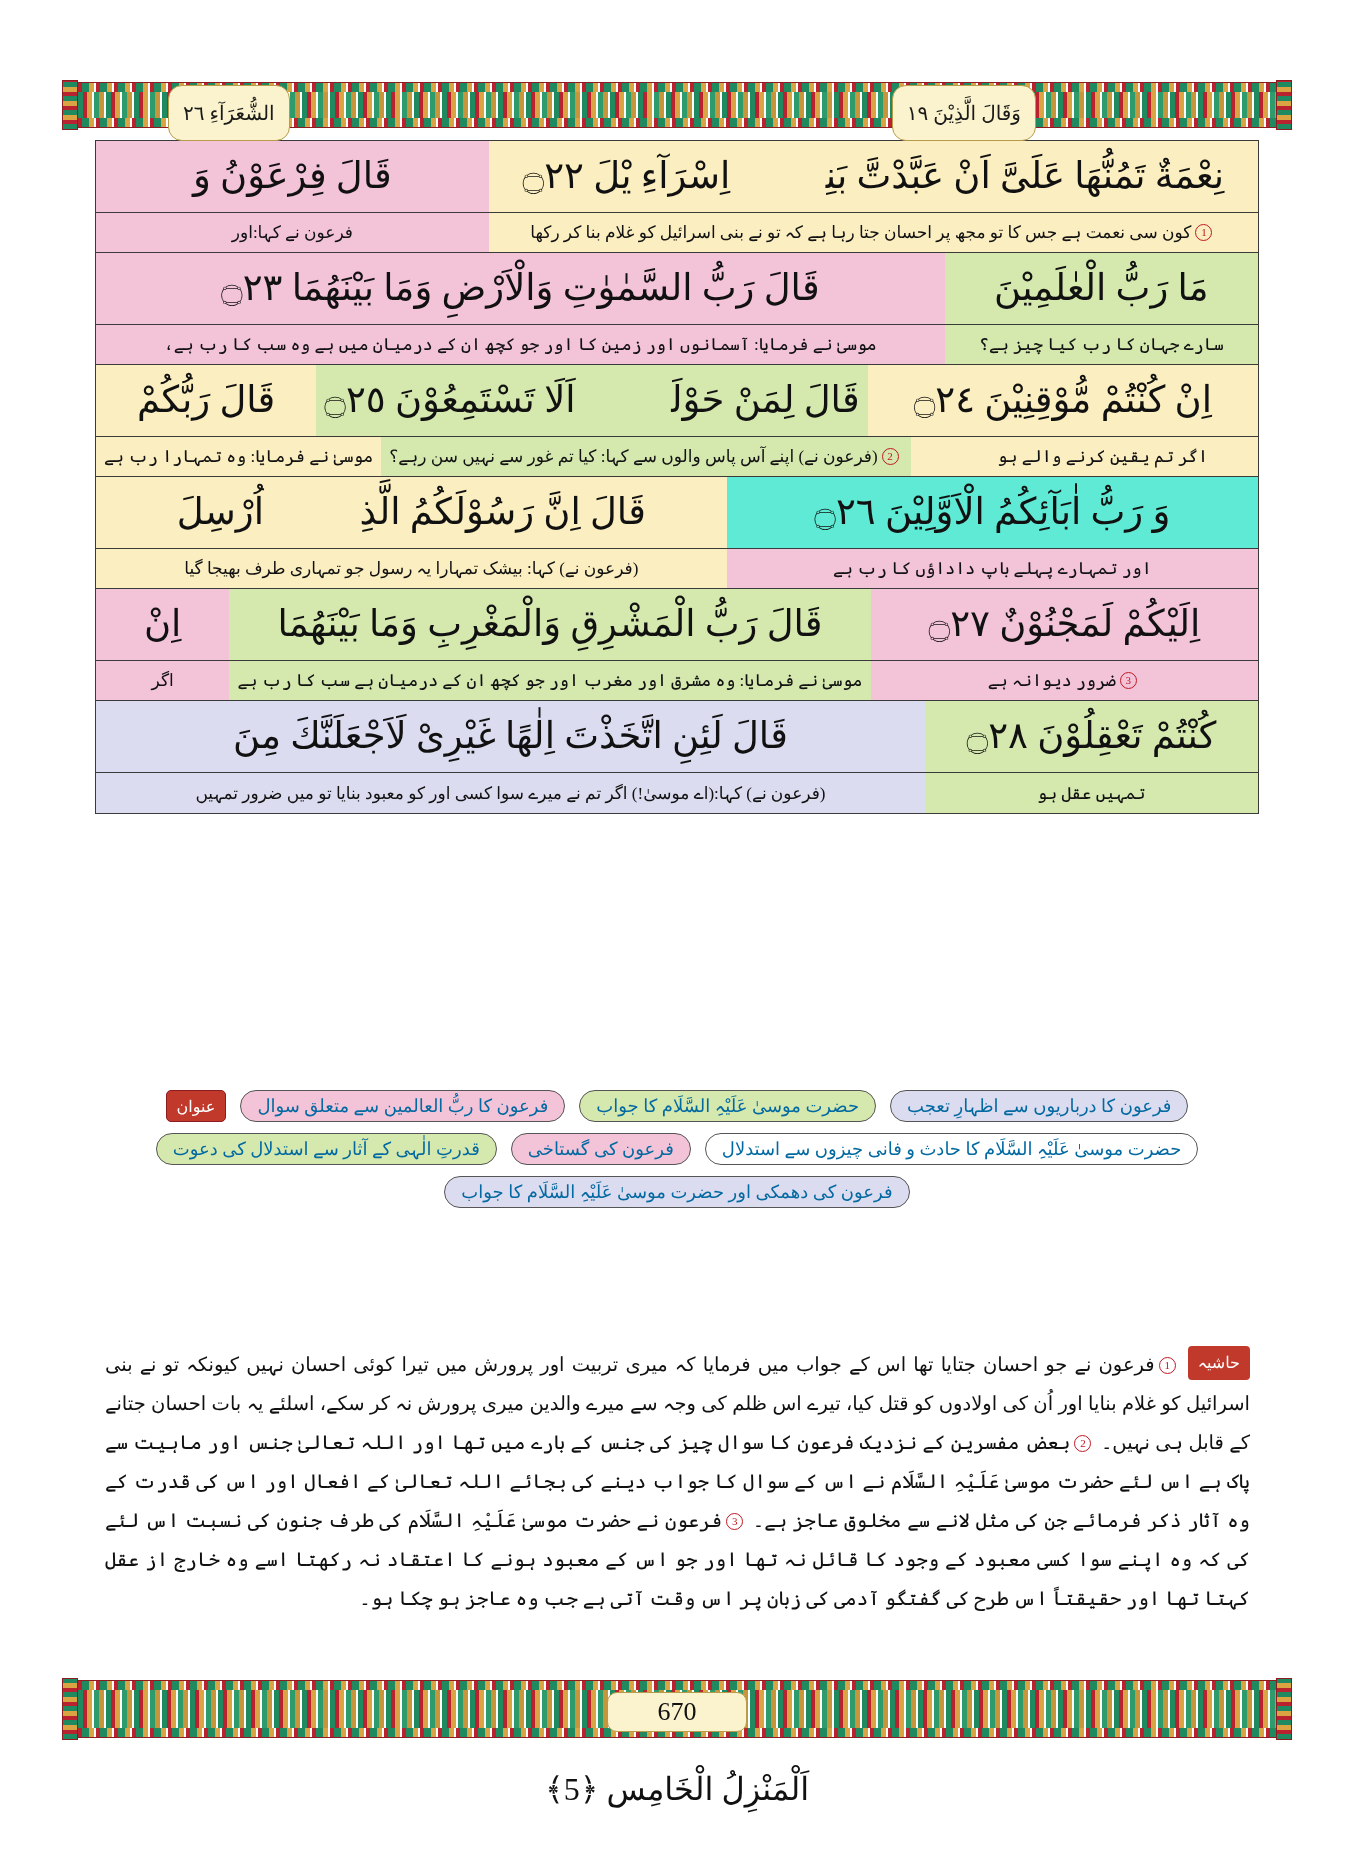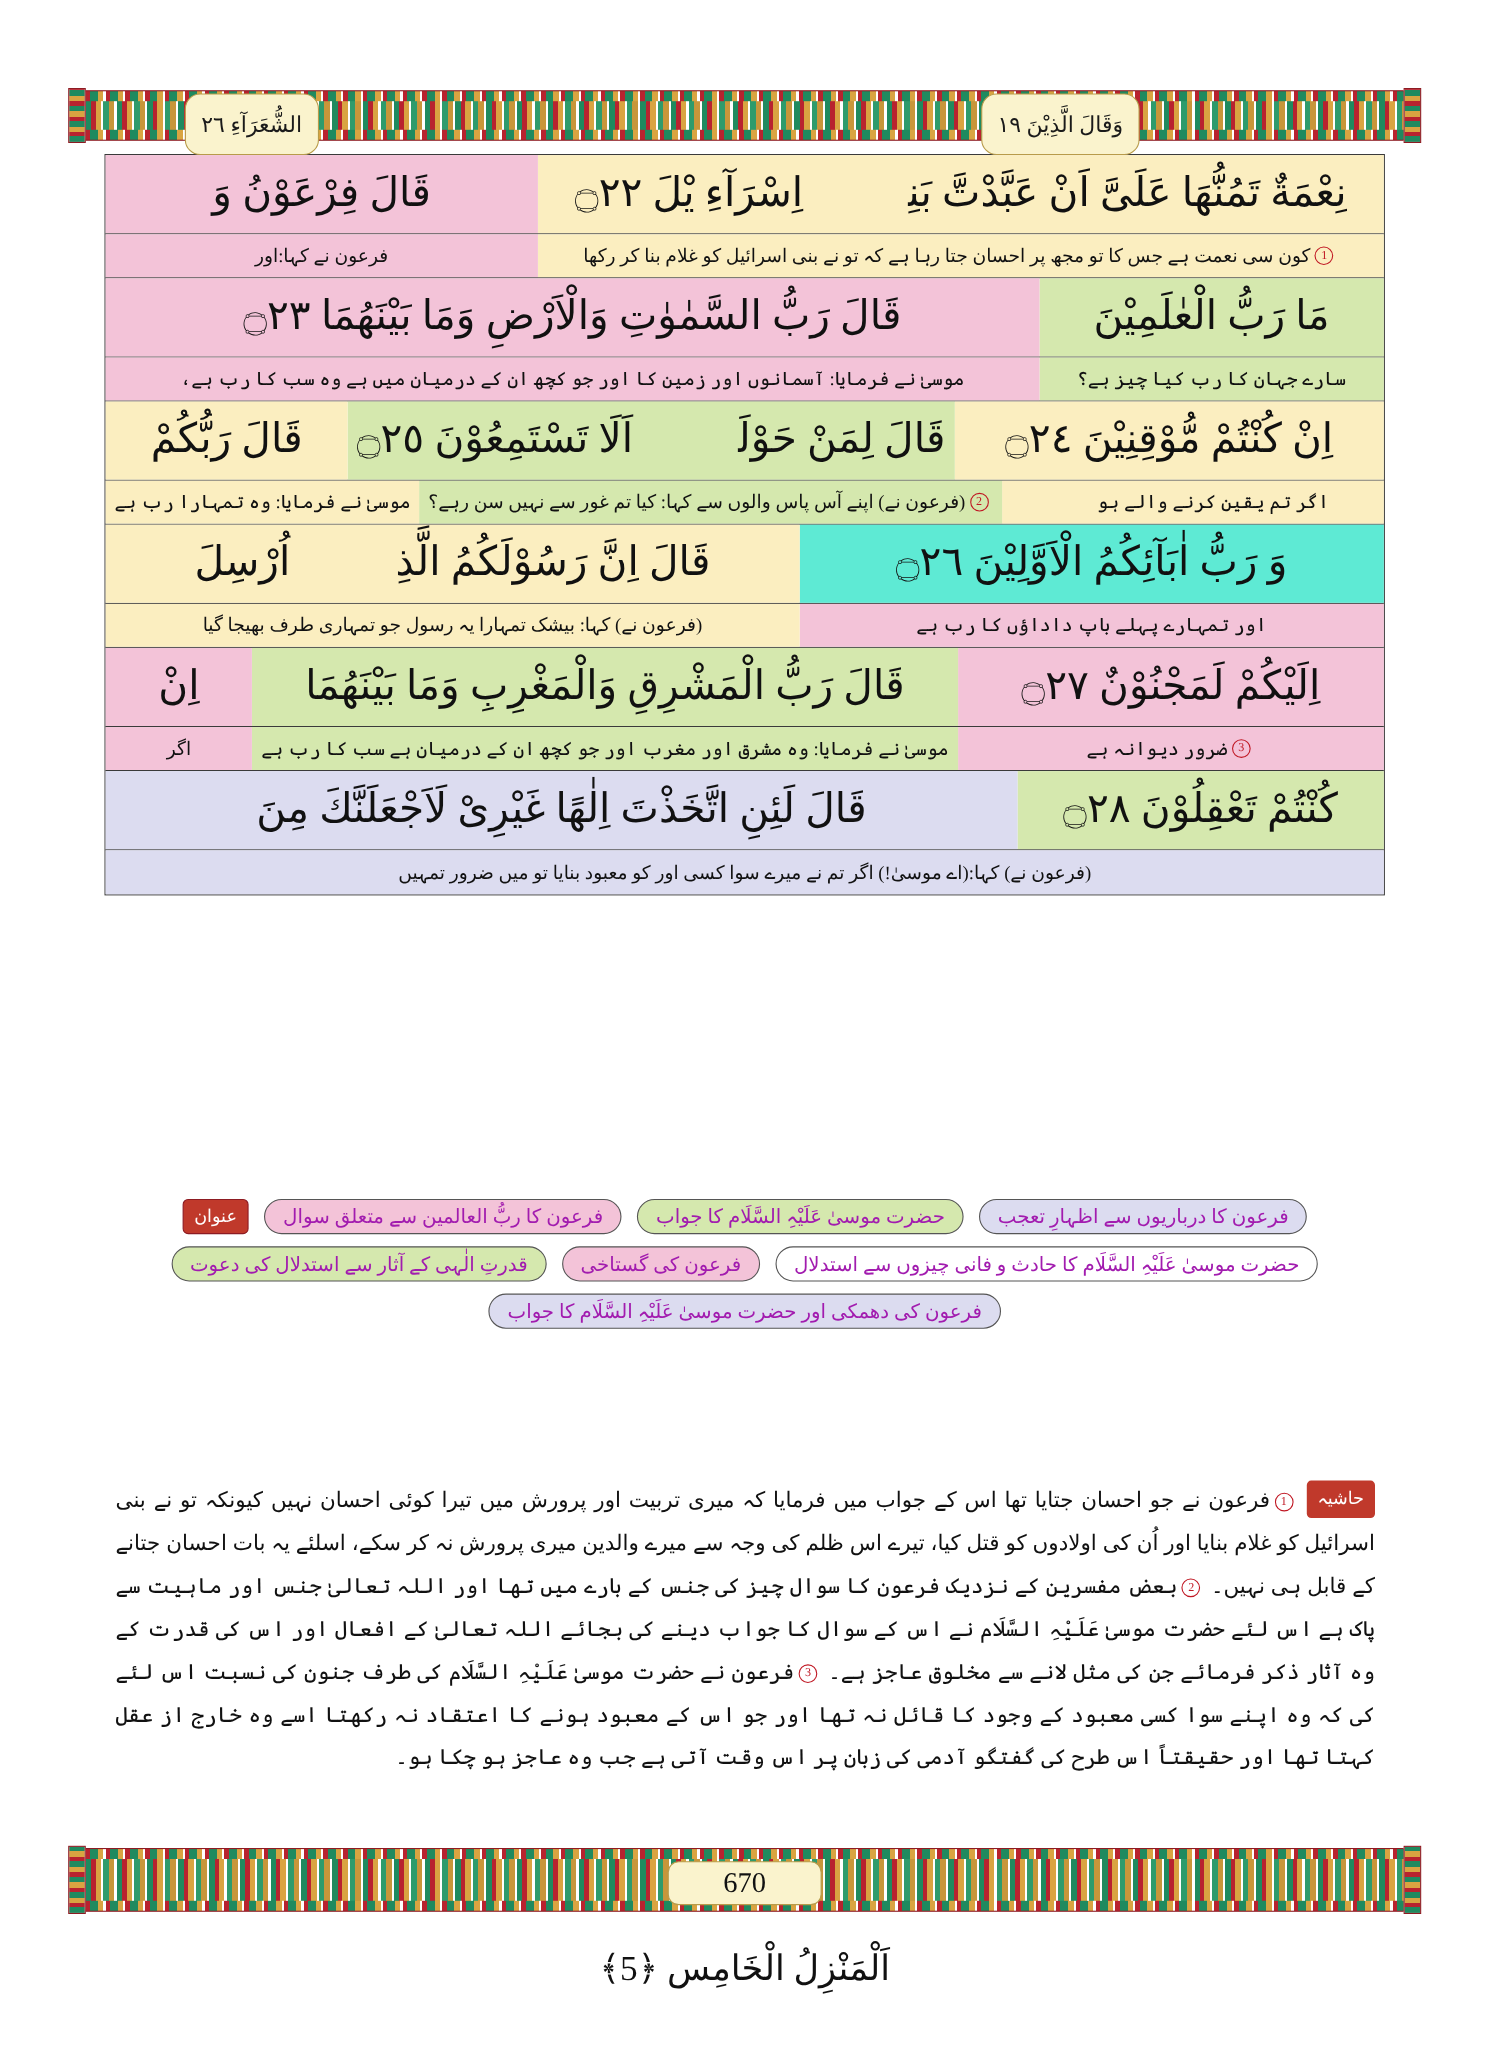--- a/index.html
+++ b/index.html
@@ -111,21 +111,21 @@
     display:inline-block; color:#c01824; border:1.6px solid #c01824;
     border-radius:50%; width:17px; height:17px; line-height:14px;
     text-align:center; font-size:11px; margin: 0 4px; vertical-align: 2px;
   }
 
   
   .topics { position:absolute; left:95px; top:1090px; width:1164px; direction: rtl; }
   .trow { display:flex; justify-content:center; gap:14px; margin-bottom:11px; direction: rtl; flex-wrap: nowrap; }
   .pill {
     border:1.3px solid #555; border-radius: 16px;
-    padding: 4px 16px; font-size: 18px; color:#a21caf;
+    padding: 4px 16px; font-size: 18px; color:#0369a1;
     direction: rtl; white-space: nowrap;
     font-family: "Liberation Serif","DejaVu Serif", serif;
     display:flex; align-items:center;
   }
   .pill.label {
     background:#c0392b; color:#fff; border-color:#8d1b22;
     border-radius:5px; font-size:16px; padding: 4px 10px;
   }
 
   
@@ -219,20 +219,21 @@
           <span>ضرور دیوانہ ہے</span>
         </div>
         <div class="tseg" style="background: rgb(213, 232, 174); flex: 64 1 0px;">موسیٰ نے فرمایا: وہ مشرق اور مغرب اور جو کچھ ان کے درمیان ہے سب کا رب ہے</div>
         <div class="tseg" style="background: rgb(243, 195, 216); flex: 12 1 0px;">اگر</div>
       </div>
       <div class="ayah-row">
         <div class="seg" style="background: rgb(213, 232, 174); flex: 32 1 0px;">كُنْتُمْ تَعْقِلُوْنَ ۝٢٨</div>
         <div class="seg" style="background: rgb(220, 220, 240); flex: 82 1 0px;">قَالَ لَئِنِ اتَّخَذْتَ اِلٰهًا غَيْرِىْ لَاَجْعَلَنَّكَ مِنَ</div>
       </div>
       <div class="trans-row">
+        <div class="tseg" style="background: rgb(213, 232, 174); flex: 32 1 0px;">تمہیں عقل ہو</div>
         <div class="tseg" style="background: rgb(220, 220, 240); flex: 82 1 0px;">(فرعون نے) کہا:(اے موسیٰ!) اگر تم نے میرے سوا کسی اور کو معبود بنایا تو میں ضرور تمہیں</div>
       </div>
     </div>
 
   <div class="topics" id="topics">
       <div class="trow">
         <div class="pill" style="background: rgb(220, 220, 240);">فرعون کا درباریوں سے اظہارِ تعجب</div>
         <div class="pill" style="background: rgb(213, 232, 174);">حضرت موسیٰ عَلَیْہِ السَّلَام کا جواب</div>
         <div class="pill" style="background: rgb(243, 195, 216);">فرعون کا ربُّ العالمین سے متعلق سوال</div>
         <div class="pill label">عنوان</div>

